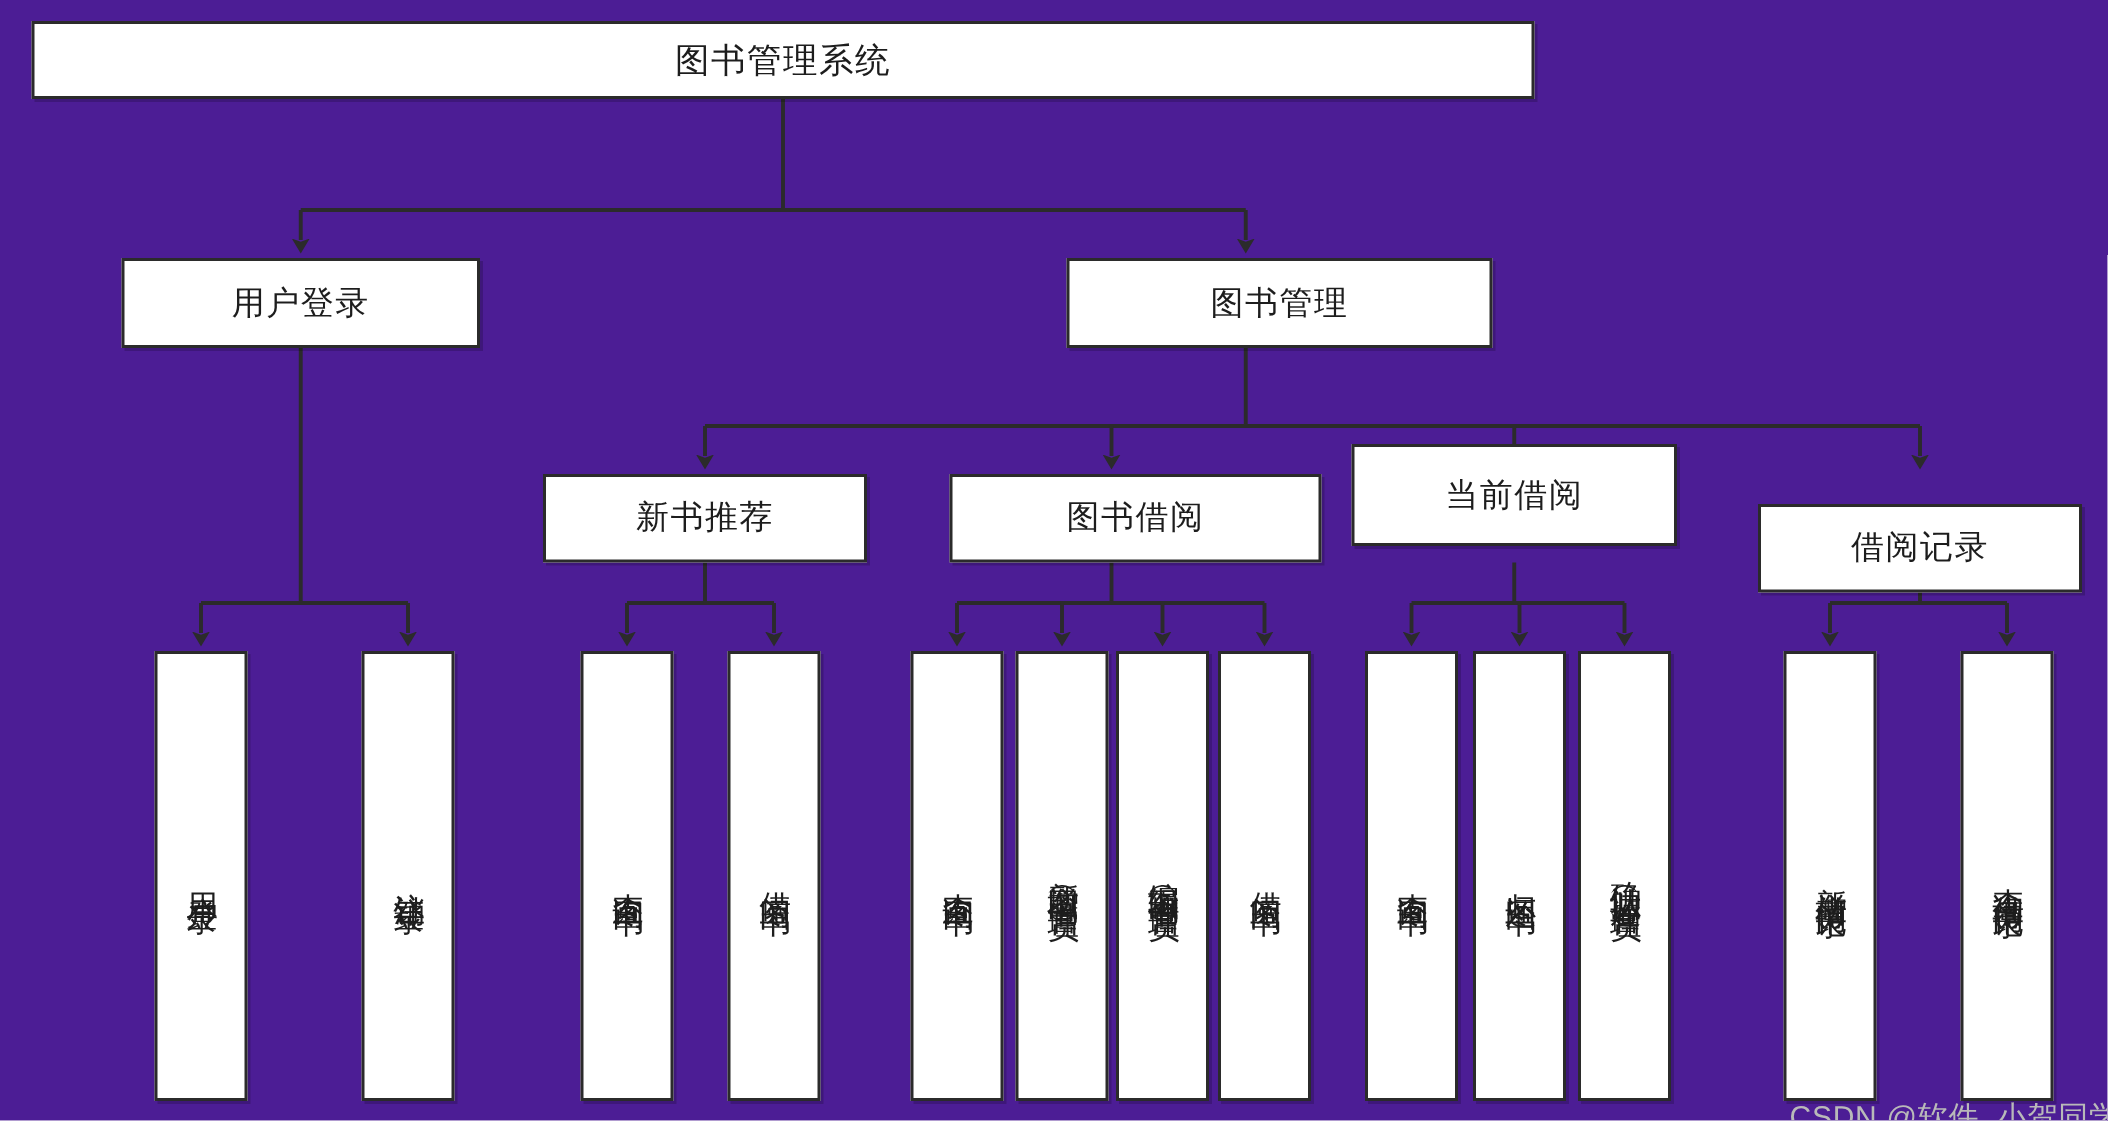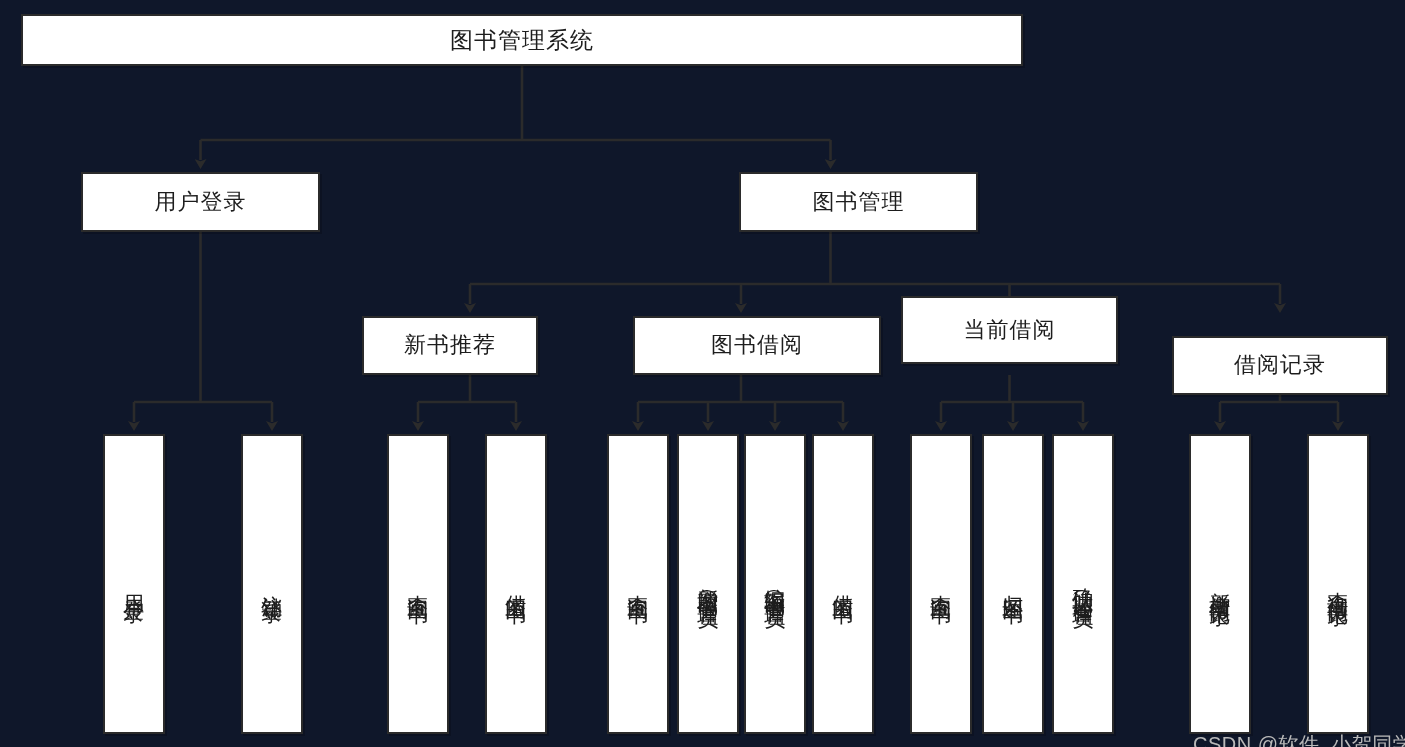--- a/index.html
+++ b/index.html
@@ -7,21 +7,21 @@
     padding: 0;
     background: #ffffff;
   }
   body {
     font-family: "Liberation Sans", "DejaVu Sans", sans-serif;
   }
   #canvas {
     position: relative;
     width: 1405px;
     height: 747px;
-    background: #0f172a;
+    background: #4c1d95;
     overflow: hidden;
   }
   svg.links {
     position: absolute;
     left: 0;
     top: 0;
     width: 1405px;
     height: 747px;
     pointer-events: none;
   }
@@ -109,24 +109,24 @@
       </g>
   </svg>
 
   <div id="node-layer">
       <div class="node root" style="left: 21px; top: 14px; width: 1002px; height: 52px;">
         <span class="node-label">图书管理系统</span>
       </div>
       <div class="node" style="left: 81px; top: 172px; width: 239px; height: 60px;">
         <span class="node-label">用户登录</span>
       </div>
-      <div class="node" style="left: 711px; top: 172px; width: 239px; height: 60px; margin-left: 28px;">
+      <div class="node" style="left: 711px; top: 172px; width: 284px; height: 60px;">
         <span class="node-label">图书管理</span>
       </div>
-      <div class="node" style="left: 362px; top: 316px; width: 176px; height: 59px;">
+      <div class="node" style="left: 362px; top: 316px; width: 216px; height: 59px;">
         <span class="node-label">新书推荐</span>
       </div>
       <div class="node" style="left: 633px; top: 316px; width: 248px; height: 59px;">
         <span class="node-label">图书借阅</span>
       </div>
       <div class="node" style="left: 901px; top: 296px; width: 217px; height: 68px;">
         <span class="node-label">当前借阅</span>
       </div>
       <div class="node" style="left: 1172px; top: 316px; width: 216px; height: 59px; margin-top: 20px;">
         <span class="node-label">借阅记录</span>

